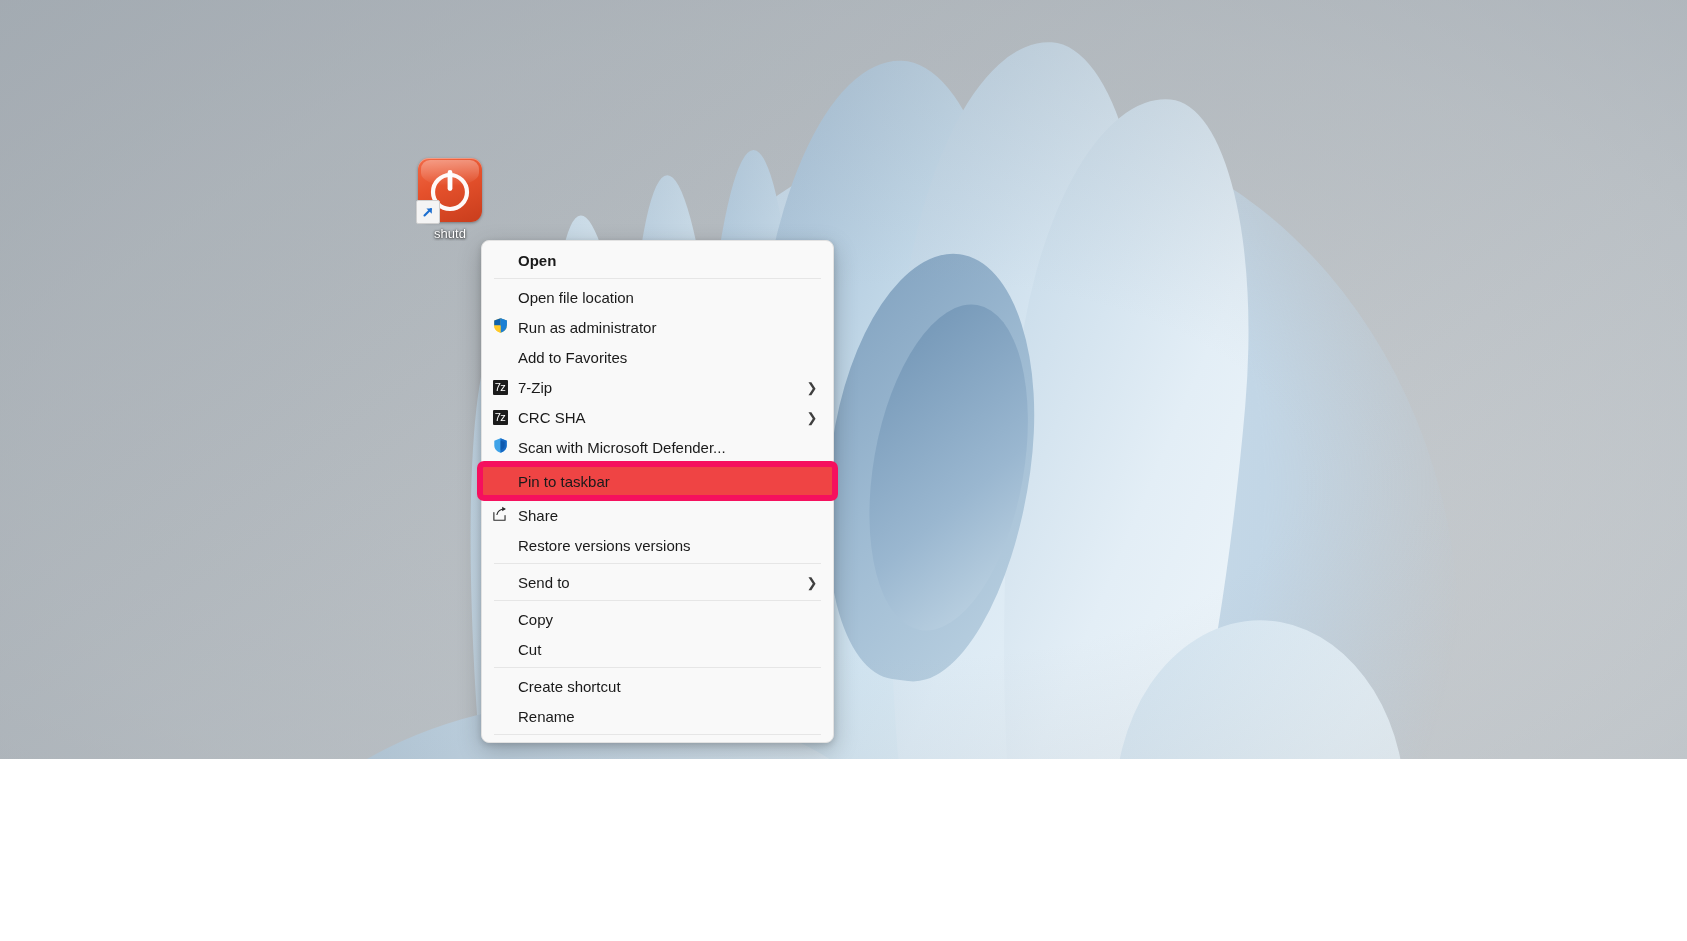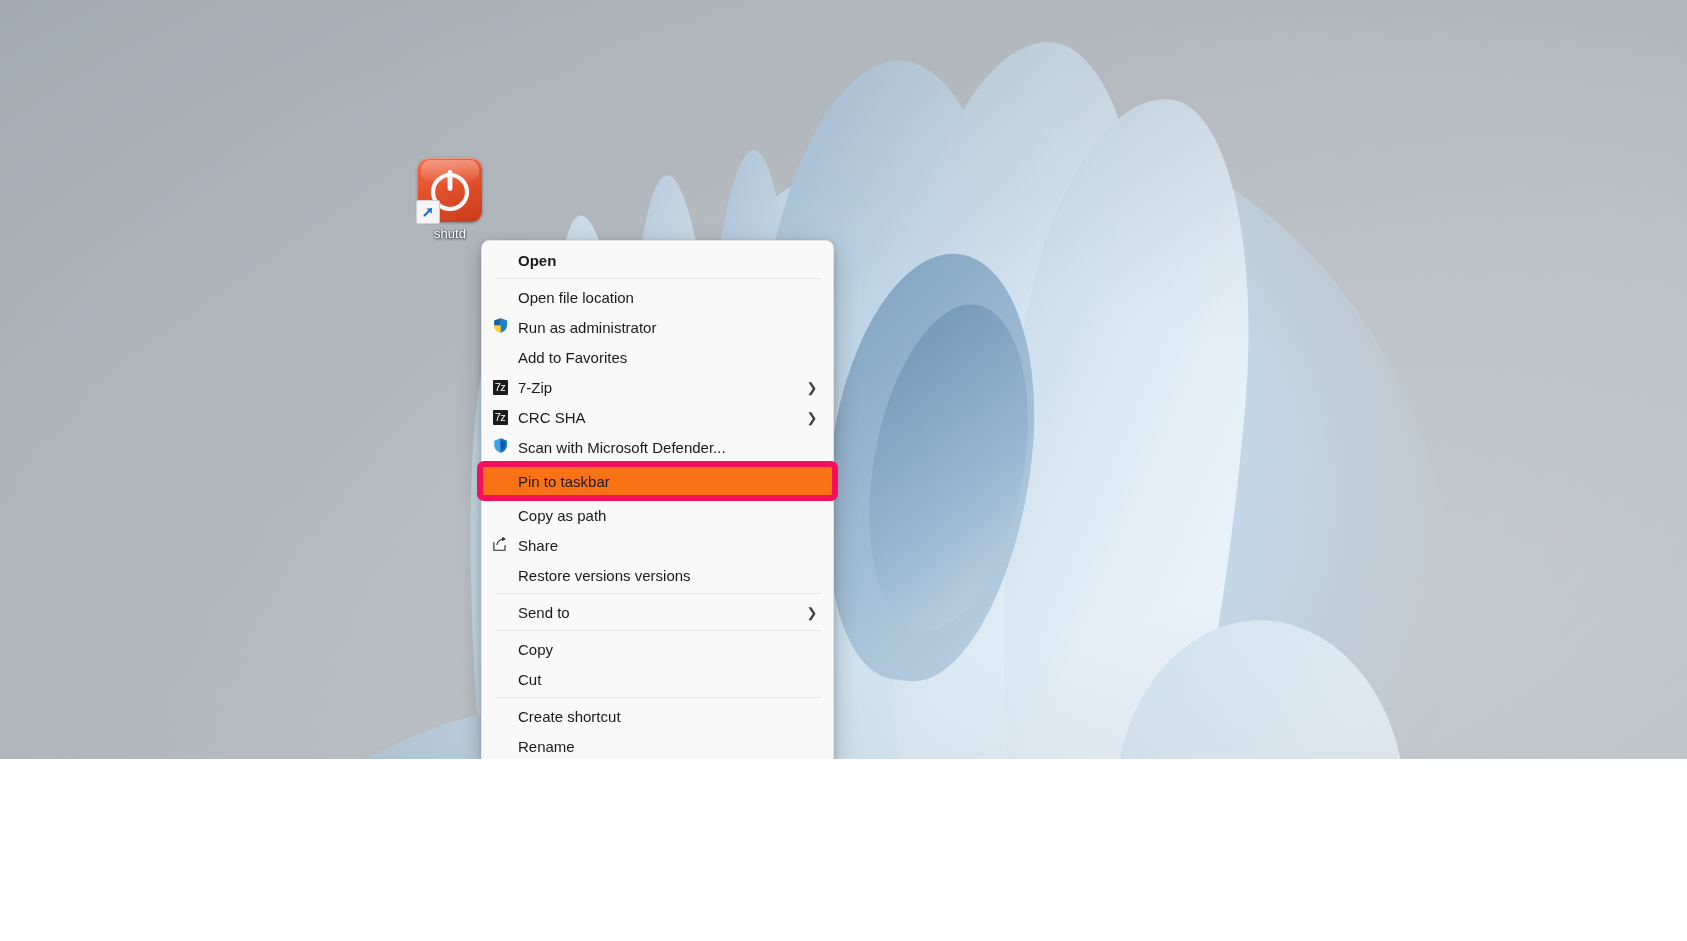--- a/index.html
+++ b/index.html
@@ -121,21 +121,21 @@
   }
 
   .menu-sep {
     height: 1px;
     background: #e6e6e6;
     margin: 3px 12px 3px 12px;
   }
 
   
   .menu-item.highlighted {
-    background: #f97316;
+    background: #ef4444;
     outline: 6px solid #f5105e;
     outline-offset: -1px;
     border-radius: 2px;
     margin: 4px 0;
     z-index: 5;
   }
 
   
   .ic-7z {
     width: 15px; height: 15px;
@@ -284,25 +284,20 @@
         </span>
         <span class="mi-label">Scan with Microsoft Defender...</span>
         <span class="mi-chevron"></span>
       </div>
       <div class="menu-item highlighted">
         <span class="mi-icon"></span>
         <span class="mi-label">Pin to taskbar</span>
         <span class="mi-chevron"></span>
       </div>
       <div class="menu-item">
-        <span class="mi-icon"></span>
-        <span class="mi-label">Copy as path</span>
-        <span class="mi-chevron"></span>
-      </div>
-      <div class="menu-item">
         <span class="mi-icon">
           <span><svg width="18" height="18" viewBox="0 0 20 20">
               <path d="M3.2 8.4 V17 h12.4 v-5.2" fill="none" stroke="#2b2b2b" stroke-width="1.25" stroke-linejoin="round" stroke-linecap="round"></path>
               <path d="M6.6 10.6 C7.6 6.4 11 4.6 14.6 4.4" fill="none" stroke="#2b2b2b" stroke-width="1.25" stroke-linecap="round"></path>
               <path d="M12.4 1.9 L16.6 4.4 L12.4 7.0 Z" fill="#2b2b2b"></path>
             </svg></span>
         </span>
         <span class="mi-label">Share</span>
         <span class="mi-chevron"></span>
       </div>

